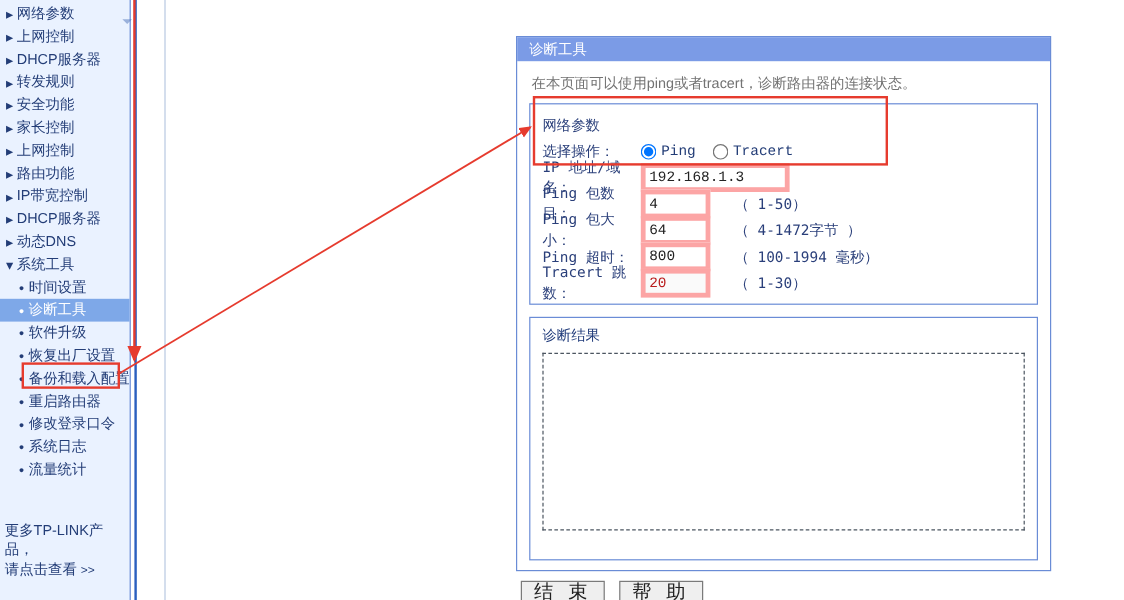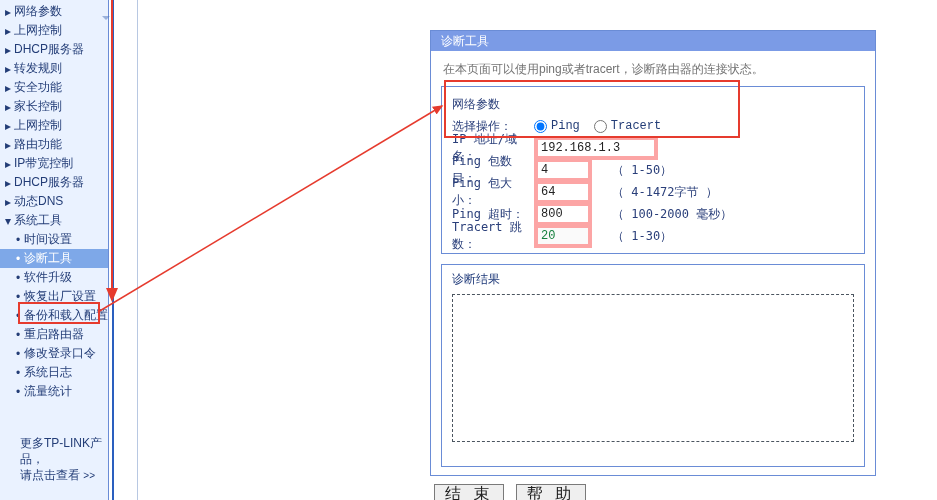--- a/index.html
+++ b/index.html
@@ -7,35 +7,35 @@
   .sidebar{position:absolute;left:0;top:0;width:108px;height:500px;background:#eaf2ff;border-right:1px solid #6a8cd6;padding-top:2px;}
   .vsep{position:absolute;left:112px;top:0;width:2px;height:500px;background:#2a5fbf;}
   .vsep2{position:absolute;left:137px;top:0;width:1px;height:500px;background:#b8c8e2;}
   .side-item{display:flex;align-items:center;height:19px;padding-left:4px;white-space:nowrap;cursor:pointer;}
   .side-item .mark{display:inline-block;width:8px;text-align:center;color:#233d77;}
   .side-item .bullet{display:inline-block;width:8px;text-align:center;color:#233d77;}
   .side-item .lbl{margin-left:2px;}
   .side-sub{padding-left:14px;}
   .side-item.active{background:#7ea8e8;color:#fff;}
   .side-item.active .bullet,.side-item.active .lbl{color:#fff;}
-  .footer-note{position:absolute;bottom:18px;left:20px;color:#233d77;line-height:16px;}
+  .footer-note{position:absolute;bottom:18px;left:4px;color:#233d77;line-height:16px;}
   .footer-note .link{color:#233d77;text-align:right;}
   .footer-note .arrow{font-size:10px;}
   .content{position:absolute;left:430px;top:30px;width:446px;}
   .panel{border:1px solid #6a8cd6;}
   .panel-title{height:20px;line-height:20px;background:#7b9be6;color:#fff;padding-left:10px;}
   .panel-body{padding:6px 10px 8px 10px;}
   .intro{color:#737373;margin:4px 0 8px 2px;}
   .frm{border:1px solid #6a8cd6;padding:6px 10px 6px 10px;}
   .row{display:flex;align-items:center;height:22px;}
   .row .lab{width:82px;font-family:"SimSun",monospace;color:#2a3f7a;}
   .row .hint{margin-left:20px;color:#2a3f7a;font-family:"SimSun",monospace;}
   .txt{width:110px;height:16px;border:4px solid #fca5a5;padding:0 3px;font-family:"Courier New",monospace;font-size:12px;color:#222;}
   .txt.small{width:44px;}
-  .txt[disabled]{color:#15803d;}
+  .txt[disabled]{color:#b91c1c;}
   .radiolab{display:inline-flex;align-items:center;margin-right:14px;font-family:"Courier New",monospace;}
   .radiolab input{margin:0 4px 0 0;}
   .redbox{position:absolute;border:2px solid #e63b2e;pointer-events:none;}
   .redbox1{left:444px;top:80px;width:292px;height:54px;}
   .redbox2{left:18px;top:302px;width:78px;height:18px;}
   svg.arrow{position:absolute;left:0;top:0;width:937px;height:500px;pointer-events:none;}
   .resbox{border:1px solid #6a8cd6;padding:6px 10px 24px 10px;margin-top:10px;}
   .resbox .ttl{color:#1f3a7a;margin-bottom:6px;}
   .dashed{border:1px dashed #4b5560;height:146px;}
   .btnrow{margin-top:8px;padding-left:4px;}
@@ -172,21 +172,21 @@
             <span class="hint">（ 1-50）</span>
           </div>
           <div class="row">
             <span class="lab">Ping 包大小：</span>
             <input class="txt small" value="64" style="">
             <span class="hint">（ 4-1472字节 ）</span>
           </div>
           <div class="row">
             <span class="lab">Ping 超时：</span>
             <input class="txt small" value="800" style="">
-            <span class="hint">（ 100-2000 毫秒）</span>
+            <span class="hint">（ 100-1994 毫秒）</span>
           </div>
           <div class="row">
             <span class="lab">Tracert 跳数：</span>
             <input class="txt small" disabled="" value="20" style="">
             <span class="hint">（ 1-30）</span>
           </div>
         </div>
 
         <div class="resbox">
           <div class="ttl">诊断结果</div>

